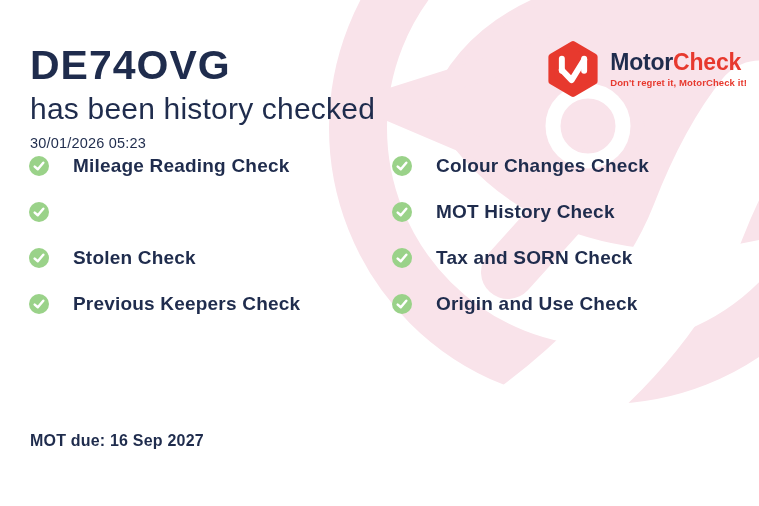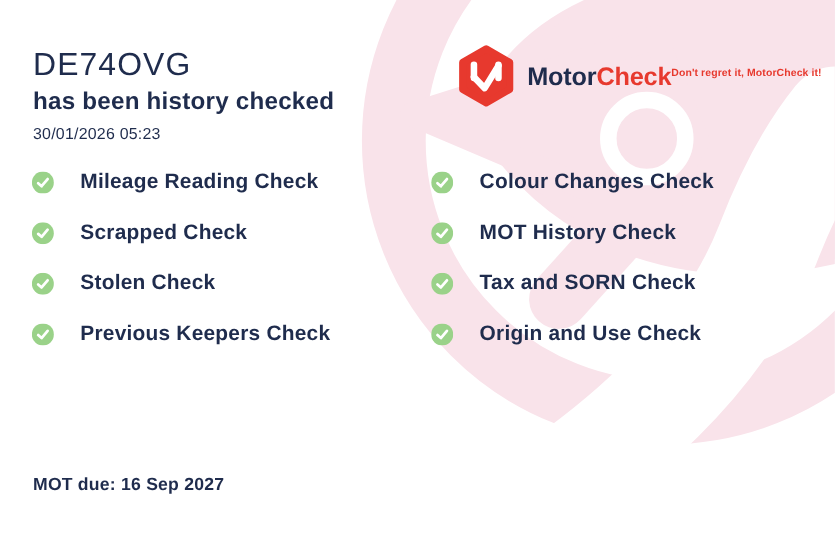--- a/index.html
+++ b/index.html
@@ -4,30 +4,30 @@
 <style>
   html,body{margin:0;padding:0;background:#fff;}
   .page{
     position:relative;width:759px;height:506px;background:#fff;overflow:hidden;
     font-family:"Liberation Sans","DejaVu Sans",sans-serif;color:var(--navy,#1f2c4d);
   }
   .bg{position:absolute;inset:0;z-index:0;pointer-events:none;}
   .content{position:relative;z-index:1;}
 
   .header{position:absolute;left:30px;top:44px;}
-  .title{font-size:29px;font-weight:400;letter-spacing:1px;line-height:1.05;}
-  .subtitle{font-size:22px;font-weight:700;margin-top:5px;letter-spacing:.2px;}
+  .title{font-size:41px;font-weight:700;letter-spacing:1px;line-height:1.05;}
+  .subtitle{font-size:30px;font-weight:400;margin-top:5px;letter-spacing:.2px;}
   .timestamp{font-size:14.5px;font-weight:400;margin-top:9px;letter-spacing:.2px;}
 
   .brand{position:absolute;top:40px;right:12px;height:58px;display:flex;align-items:center;gap:11px;text-decoration:none;color:inherit;}
   .powered{font-size:17px;font-weight:600;margin-right:3px;}
   .hex{width:52px;height:58px;display:block;}
   .hex .shell{fill:var(--red,#e7392e);stroke:var(--red,#e7392e);}
   .hex .glyph{stroke:#fff;}
-  .wordmark{display:flex;flex-direction:row;line-height:1;}
+  .wordmark{display:flex;flex-direction:column;line-height:1;}
   .wordline{font-size:23px;font-weight:800;letter-spacing:-.2px;}
   .w-motor{color:var(--navy,#1f2c4d);}
   .w-check{color:var(--red,#e7392e);}
   .tagline{font-size:9.5px;font-weight:700;color:var(--red,#e7392e);margin-top:4px;letter-spacing:.1px;}
 
   .checklist{position:absolute;top:156px;}
   .checklist.left{left:29px;}
   .checklist.right{left:392px;}
   .row{display:flex;align-items:center;height:20px;margin-bottom:26px;gap:11px;}
   .tick{width:20px;height:20px;flex:0 0 20px;}
@@ -90,21 +90,20 @@
             <circle class="disc" cx="10" cy="10" r="10"></circle>
             <path class="mark" d="M5.7 10.6 L8.8 13.3 L14.3 6.8" fill="none" stroke-width="2.5" stroke-linecap="round" stroke-linejoin="round"></path>
           </svg>
         <span class="lbl">Mileage Reading Check</span>
       </div>
       <div class="row">
         <svg class="tick" viewBox="0 0 20 20">
             <circle class="disc" cx="10" cy="10" r="10"></circle>
             <path class="mark" d="M5.7 10.6 L8.8 13.3 L14.3 6.8" fill="none" stroke-width="2.5" stroke-linecap="round" stroke-linejoin="round"></path>
           </svg>
-        <span class="lbl">Scrapped Check</span>
       </div>
       <div class="row">
         <svg class="tick" viewBox="0 0 20 20">
             <circle class="disc" cx="10" cy="10" r="10"></circle>
             <path class="mark" d="M5.7 10.6 L8.8 13.3 L14.3 6.8" fill="none" stroke-width="2.5" stroke-linecap="round" stroke-linejoin="round"></path>
           </svg>
         <span class="lbl">Stolen Check</span>
       </div>
       <div class="row">
         <svg class="tick" viewBox="0 0 20 20">

